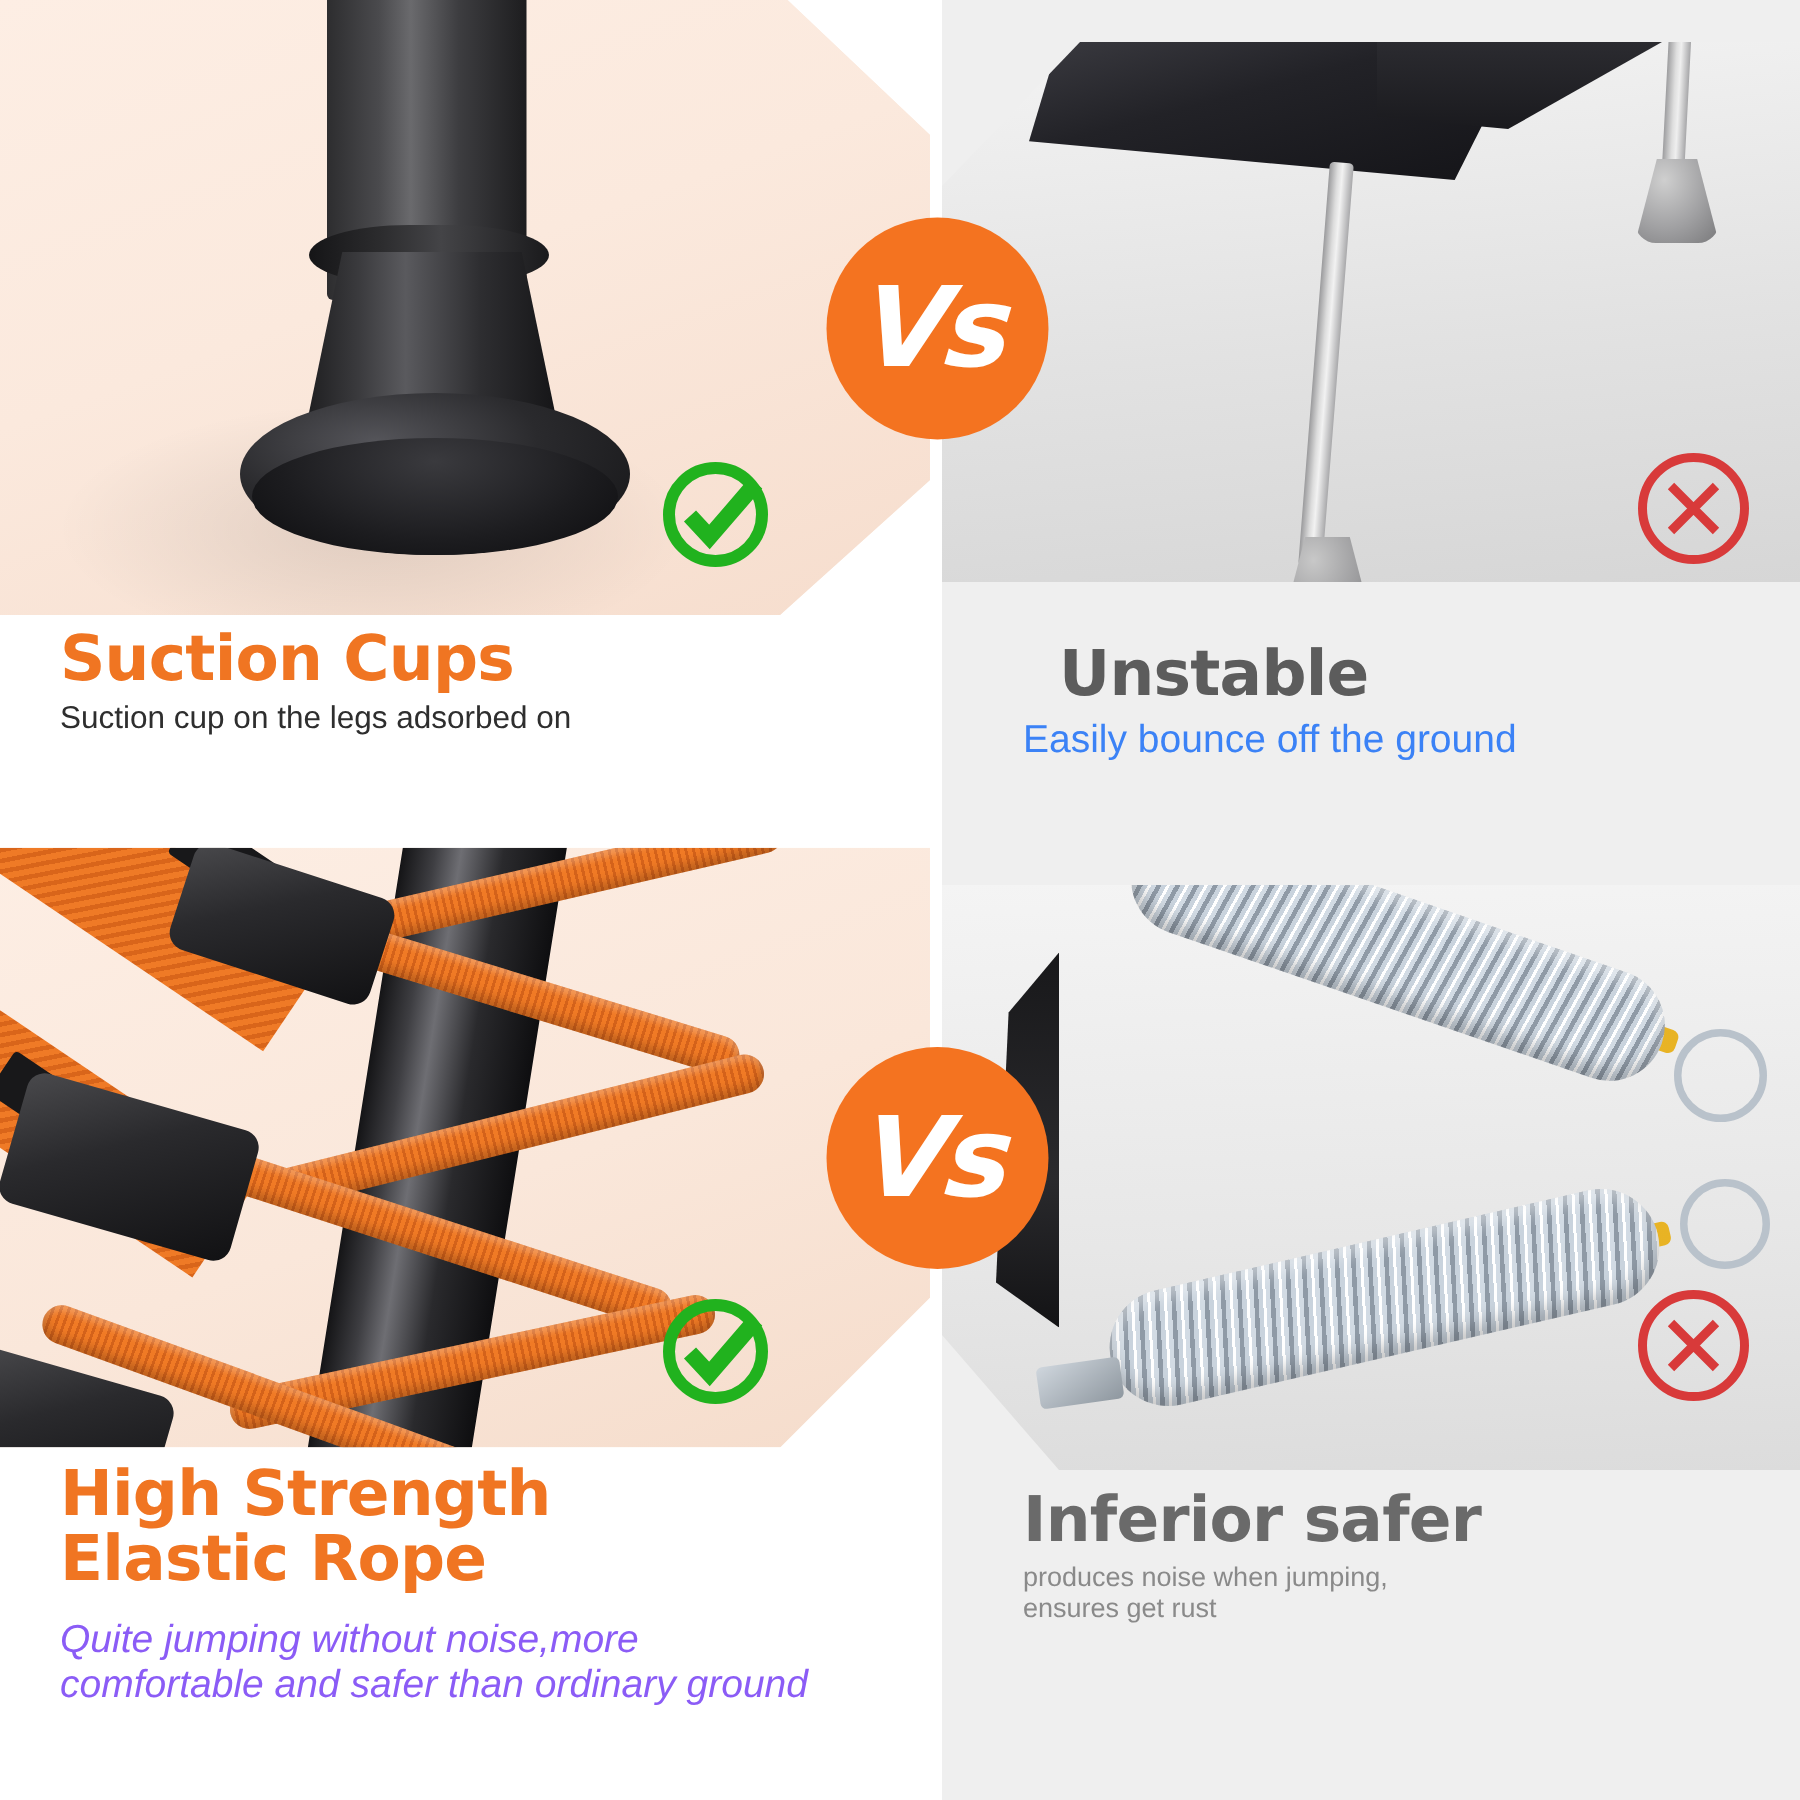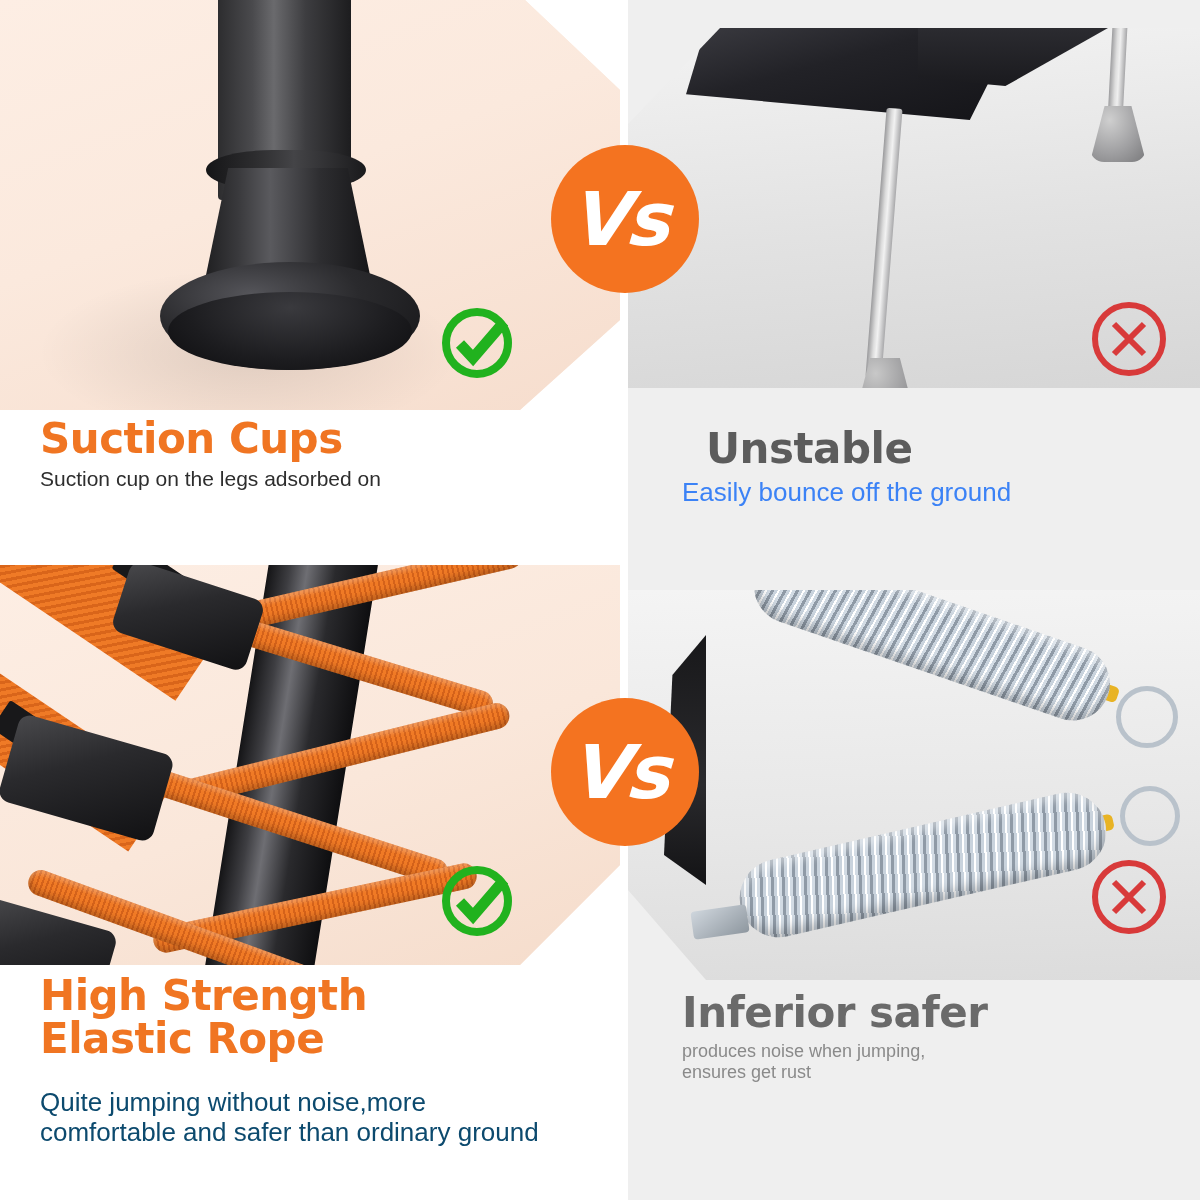--- a/index.html
+++ b/index.html
@@ -288,21 +288,21 @@
   .cap-tl { left: 40px; top: 418px; width: 560px; }
   .cap-tl .cap-title { font-size: 42px; color: #f07522; }
   .cap-tl .cap-sub  { font-size: 21px; color: #2e2e2e; margin-top: 6px; }
 
   .cap-tr { left: 682px; top: 428px; width: 500px; }
   .cap-tr .cap-title { font-size: 42px; color: #5c5c5c; margin-left: 24px; }
   .cap-tr .cap-sub  { font-size: 26px; color: #3b82f6; margin-top: 6px; }
 
   .cap-bl { left: 40px; top: 975px; width: 570px; }
   .cap-bl .cap-title { font-size: 42px; color: #f07522; }
-  .cap-bl .cap-sub  { font-size: 26px; color: #0c4a6e; margin-top: 26px; }
+  .cap-bl .cap-sub  { font-size: 26px; color: #8b5cf6; margin-top: 16px; font-style: italic; }
 
   .cap-br { left: 682px; top: 992px; width: 500px; }
   .cap-br .cap-title { font-size: 42px; color: #6a6a6a; }
   .cap-br .cap-sub  { font-size: 18px; color: #8a8a8a; margin-top: 6px; }
 
   .nowrap-line { display: block; }
 </style>
 </head>
 <body>
 

